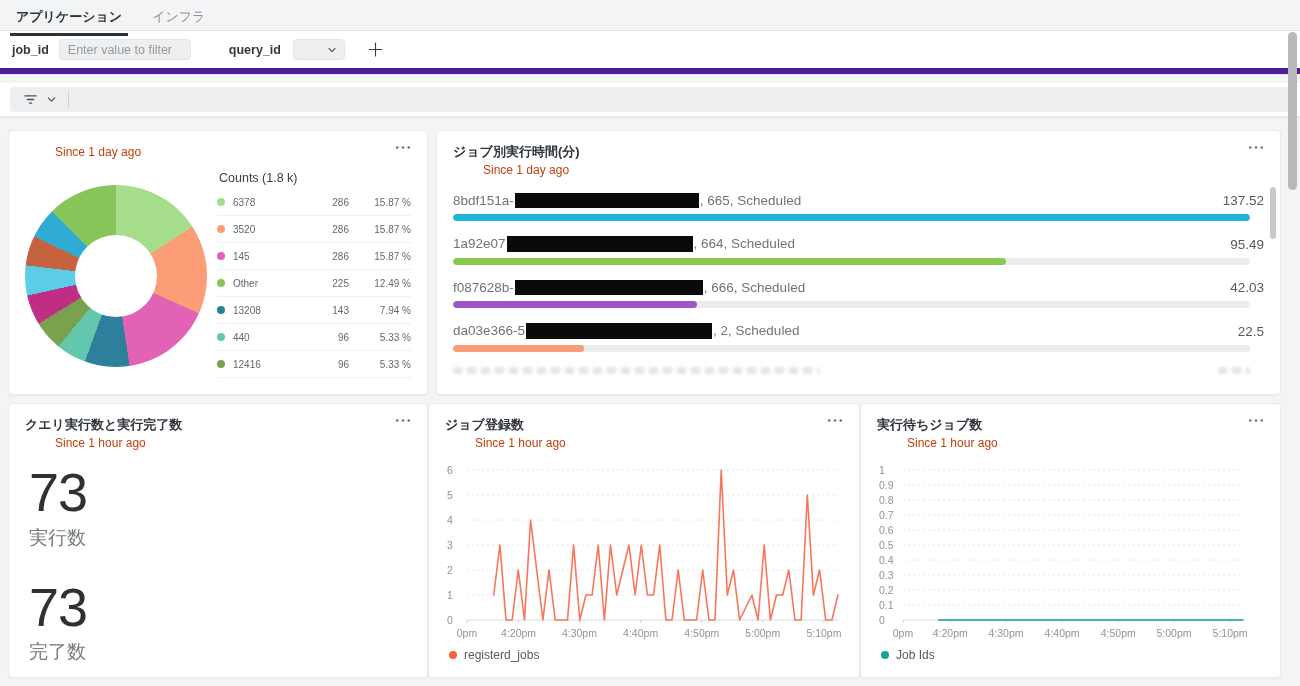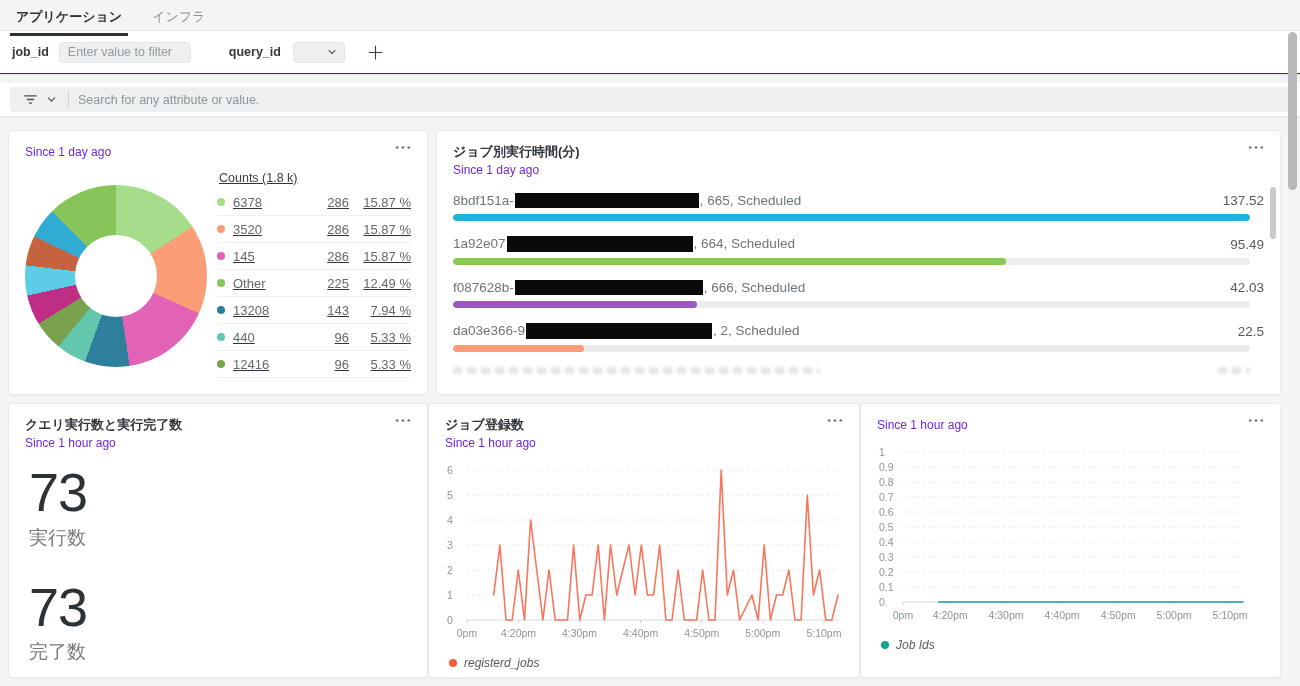--- a/index.html
+++ b/index.html
@@ -11,21 +11,21 @@
   }
   svg text { font-family:"Liberation Sans","DejaVu Sans",sans-serif; }
 
   
   .tabbar { height:31px; border-bottom:1px solid #e2e3e4; display:flex; gap:26px; padding:0 14px; align-items:flex-start; }
   .tab { font-size:13px; padding:8px 2px 9px; color:#8d9398; cursor:pointer; position:relative; }
   .tab.active { color:#2c3236; font-weight:bold; }
   .tab.active::after { content:""; position:absolute; left:-4px; right:-4px; bottom:-1px; height:3px; background:#2c3236; }
 
   
-  .filter-card { background:#fff; height:43px; display:flex; align-items:center; gap:10px; padding:0 12px; box-shadow:0 1px 1px rgba(0,0,0,.05); border-bottom:1px solid #4c1d95; }
+  .filter-card { background:#fff; height:43px; display:flex; align-items:center; gap:10px; padding:0 12px; box-shadow:0 1px 1px rgba(0,0,0,.05); border-bottom:6px solid #4c1d95; }
   .flabel { font-size:12.5px; font-weight:bold; color:#32383c; }
   .filter-input { width:132px; height:21px; background:#edeff0; border:1px solid #e3e5e6; border-radius:4px; font-size:12.5px; padding:0 8px; color:#3a4045; outline:none; }
   .filter-input::placeholder { color:#949a9f; }
   .qselect { width:52px; height:21px; background:#edeff0; border:1px solid #e3e5e6; border-radius:4px; display:flex; align-items:center; justify-content:flex-end; padding:0 6px; margin-left:2px; cursor:pointer; }
   .plus-btn { background:none; border:none; margin-left:12px; cursor:pointer; display:flex; align-items:center; }
 
   
   .search-card { background:#fff; height:34px; margin-top:9px; display:flex; align-items:center; padding:0 10px; box-shadow:0 1px 1px rgba(0,0,0,.05); border-bottom:1px solid #ececed; }
   .search-field { flex:1; height:25px; background:#edeff0; border-radius:4px; display:flex; align-items:center; padding:0 9px; }
   .sf-btn { background:none; border:none; display:flex; align-items:center; padding:0 3px; cursor:pointer; }
@@ -33,30 +33,30 @@
   .search-input { flex:1; border:none; background:transparent; outline:none; font-size:12.5px; color:#3a4045; }
   .search-input::placeholder { color:#8e959a; }
 
   
   .content { margin:13px 19px 8px 8px; }
   .row1 { display:grid; grid-template-columns:420px 1fr; gap:8px; }
   .row2 { display:grid; grid-template-columns:420px 432px 1fr; gap:0; margin-top:8px; }
   .card { background:#fff; border:1px solid #e9eaeb; border-radius:4px; box-shadow:0 1px 2px rgba(0,0,0,.04); padding:12px 16px; position:relative; overflow:hidden; }
   .h265 { height:265px; } .h275 { height:275px; }
   .w-title { font-size:13px; font-weight:bold; color:#2f353a; }
-  .w-since { font-size:12px; color:#6d28d9; margin-top:2px; }
+  .w-since { font-size:12px; color:#c2410c; margin-top:2px;margin-left:30px; }
   .more-btn { position:absolute; top:10px; right:12px; background:none; border:none; cursor:pointer; padding:4px; }
 
   
-  .donut-wrap { display:flex; margin-top:4px;text-decoration:underline; }
+  .donut-wrap { display:flex; margin-top:4px; }
   .donut { width:182px; height:182px; border-radius:50%; position:relative; margin-top:22px; flex:0 0 182px; cursor:pointer; }
   .donut-hole { position:absolute; left:50%; top:50%; width:82px; height:82px; margin:-41px 0 0 -41px; background:#fff; border-radius:50%; }
   .pie-legend { flex:1; margin-left:10px; margin-top:2px; }
   .lg-head { font-size:12.5px; color:#3b4146; margin:6px 0 4px 2px; }
-  .lg-row { display:grid; grid-template-columns:16px 1fr 42px 62px; align-items:center; height:27px; border-bottom:1px solid #eef0f1; font-size:13px; color:#62686c; cursor:pointer; }
+  .lg-row { display:grid; grid-template-columns:16px 1fr 42px 62px; align-items:center; height:27px; border-bottom:1px solid #eef0f1; font-size:10px; color:#62686c; cursor:pointer; }
   .lg-dot { width:8px; height:8px; border-radius:50%; }
   .lg-count,.lg-pct { text-align:right; }
 
   
   .bars-wrap { margin-top:16px; }
   .bar-row { margin-bottom:15px; cursor:pointer;text-align:center; }
   .bar-head { display:flex; justify-content:space-between; align-items:center; font-size:13.5px; color:#6e7478; margin-bottom:6px; }
   .bar-label { white-space:nowrap; overflow:hidden; }
   .redact { display:inline-block; height:22px; background:#0a0a0a; border-radius:2px; vertical-align:middle; margin:-4px 1px; }
   .bar-value { color:#555b60; }
@@ -66,21 +66,21 @@
   .bp-strip { height:7px; border-radius:3px; background:repeating-linear-gradient(90deg,#c3c5c7 0 9px,transparent 9px 14px); }
   .inner-scrollbar { position:absolute; right:4px; top:56px; width:6px; height:52px; background:#c7c9cb; border-radius:3px; cursor:grab; }
 
   
   .billboard { margin-top:14px; padding-left:4px; }
   .bb-value { font-size:54px; color:#2c3236; line-height:1.05; letter-spacing:-1px; }
   .bb-label { font-size:19px; color:#757b7f; margin:4px 0 28px; }
 
   
   .linechart { position:relative; height:184px; margin-top:10px; }
-  .chart-legend { display:flex; align-items:center; gap:7px; font-size:12px; color:#545a5e; margin-top:12px; padding-left:4px; cursor:pointer;font-style:italic; }
+  .chart-legend { display:flex; align-items:center; gap:7px; font-size:12px; color:#545a5e; margin-top:4px; padding-left:4px; cursor:pointer; }
   .cl-dot { width:8px; height:8px; border-radius:50%; }
 
   
   .page-scrollbar { position:absolute; right:3px; top:32px; width:9px; height:648px; }
   .page-scroll-thumb { width:9px; height:158px; background:#b7b9bb; border-radius:5px; cursor:grab; }
 </style>
 </head>
 <body>
 
 <div class="tabbar">
@@ -123,21 +123,20 @@
       </span>
     </button>
     <button class="sf-btn">
       <span style="display:flex">
         <svg width="13" height="13" viewBox="0 0 24 24">
             <polyline points="6,9 12,15 18,9" fill="none" stroke="#4a5055" stroke-width="2" stroke-linecap="round" stroke-linejoin="round"></polyline>
           </svg>
       </span>
     </button>
     <span class="sf-divider"></span>
-    <input class="search-input" placeholder="Search for any attribute or value." style="">
   </div>
 </div>
 
 <div class="content">
 
   <div class="row1">
 
     <div class="card h265">
       <div class="w-since">Since 1 day ago</div>
       <button class="more-btn">
@@ -242,21 +241,21 @@
             <div class="bar-head">
               <span class="bar-label"><span>f087628b-</span><span class="redact" style="width: 188px;"></span><span>, 666, Scheduled</span></span>
               <span class="bar-value">42.03</span>
             </div>
             <div class="bar-track">
               <div class="bar-fill" style="width: 30.6%; background: rgb(157, 86, 198);"></div>
             </div>
           </div>
           <div class="bar-row">
             <div class="bar-head">
-              <span class="bar-label"><span>da03e366-9</span><span class="redact" style="width: 186px;"></span><span>, 2, Scheduled</span></span>
+              <span class="bar-label"><span>da03e366-5</span><span class="redact" style="width: 186px;"></span><span>, 2, Scheduled</span></span>
               <span class="bar-value">22.5</span>
             </div>
             <div class="bar-track">
               <div class="bar-fill" style="width: 16.4%; background: rgb(251, 156, 120);"></div>
             </div>
           </div>
         </div>
       <div class="bar-partial">
         <span class="bp-strip" style="width:46%"></span>
         <span class="bp-strip" style="width:4%"></span>
@@ -334,20 +333,21 @@
             <text x="378.902" y="177" fill="#8e9498" font-size="10.5" text-anchor="middle">5:10pm</text>
             <polyline points="48.7,135.0 54.9,85.0 61.0,160.0 67.2,160.0 73.3,110.0 79.5,160.0 85.6,60.0 91.7,110.0 97.9,160.0 104.0,110.0 110.2,160.0 116.3,160.0 122.5,160.0 128.6,85.0 134.8,160.0 140.9,135.0 147.1,135.0 153.2,85.0 159.4,160.0 165.5,85.0 171.7,135.0 177.8,110.0 184.0,85.0 190.1,135.0 196.3,85.0 202.4,135.0 208.6,135.0 214.7,85.0 220.9,160.0 227.0,160.0 233.2,110.0 239.3,160.0 245.4,160.0 251.6,160.0 257.7,110.0 263.9,160.0 270.0,160.0 276.2,10.0 282.3,135.0 288.5,110.0 294.6,160.0 300.8,147.5 306.9,135.0 313.1,160.0 319.2,85.0 325.4,160.0 331.5,135.0 337.7,135.0 343.8,110.0 350.0,160.0 356.1,160.0 362.3,35.0 368.4,135.0 374.6,110.0 380.7,160.0 386.9,160.0 393.0,135.0" fill="none" stroke="#f8765a" stroke-width="1.6" stroke-linejoin="round" stroke-linecap="round"></polyline>
           </svg></div>
       <div class="chart-legend">
         <span class="cl-dot" style="background: rgb(244, 96, 58);"></span>
         <span>registerd_jobs</span>
       </div>
     </div>
 
     <div class="card h275">
+      <div class="w-title">実行待ちジョブ数</div>
       <div class="w-since">Since 1 hour ago</div>
       <button class="more-btn">
         <span style="display:flex">
           <svg width="16" height="5" viewBox="0 0 18 5">
               <g fill="#6f7579">
                 <circle cx="2.5" cy="2.5" r="1.5"></circle>
                 <circle cx="9" cy="2.5" r="1.5"></circle>
                 <circle cx="15.5" cy="2.5" r="1.5"></circle>
               </g>
             </svg>

